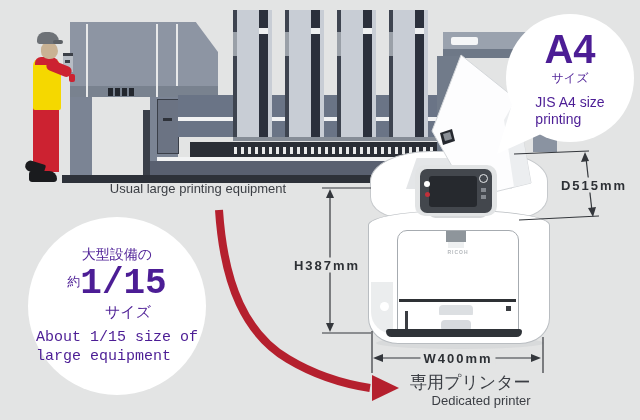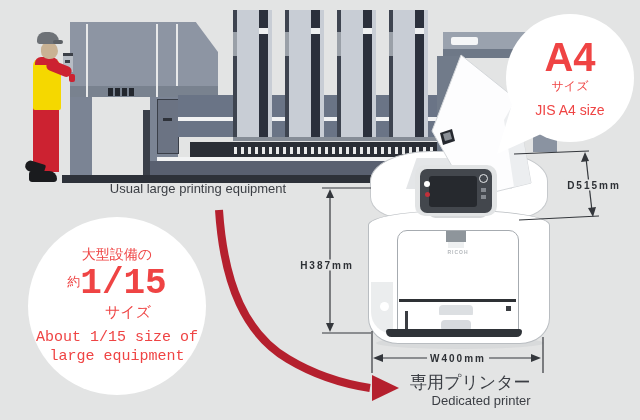--- a/index.html
+++ b/index.html
@@ -82,41 +82,41 @@
   .panel{left:420px;top:169px;width:72px;height:44px;background:#43474d;border-radius:7px;}
   .screen{left:429px;top:176px;width:48px;height:31px;background:#26292e;border-radius:3px;}
   .pdotw{left:424px;top:181px;width:6px;height:6px;background:#fff;border-radius:50%;}
   .pdotr{left:425px;top:192px;width:5px;height:5px;background:#c0303a;border-radius:50%;}
   .pring{left:479px;top:174px;width:7px;height:7px;border:1.5px solid #e8eaec;border-radius:50%;}
   .psq1{left:481px;top:188px;width:5px;height:4px;background:#85898f;}
   .psq2{left:481px;top:195px;width:5px;height:4px;background:#85898f;}
 
   
   .badge{background:#fff;border-radius:50%;display:flex;flex-direction:column;align-items:center;
-         justify-content:center;text-align:center;color:#ef4444;}
+         justify-content:center;text-align:left;color:#4c1d95;}
   .a4badge{left:506px;top:14px;width:128px;height:128px;}
   .a4-title{font-size:40px;font-weight:bold;line-height:1;}
   .a4-unit{font-size:12px;margin-top:1px;}
   .a4-desc{font-size:14px;line-height:1.15;margin-top:7px;}
   .ratiobadge{left:28px;top:217px;width:178px;height:178px;font-family:Liberation Mono, monospace;}
   .r-head{font-size:14px;}
   .r-row{display:flex;align-items:center;margin-top:2px;}
   .r-approx{font-size:13px;padding-bottom:4px;}
   .r-ratio{font-size:36px;font-weight:bold;line-height:1;}
   .r-unit{font-size:15px;margin-top:1px;margin-left:22px;}
   .r-desc{font-size:15px;line-height:1.25;margin-top:7px;}
 
   
   .eqlabel{left:100px;top:181px;width:196px;text-align:center;}
   .lbl-jp{font-size:12.5px;line-height:1.05;}
   .lbl-en{font-size:13px;line-height:1.1;margin-top:1px;}
   .prlabel{left:410px;top:374px;text-align:left;}
   .pr-jp{font-size:17px;line-height:1.1;}
   .pr-en{font-size:13px;line-height:1.1;margin-top:1px;text-align:right;}
-  .dim{position:absolute;font-size:10px;font-weight:bold;letter-spacing:2px;color:#2d3035;
+  .dim{position:absolute;font-size:13px;font-weight:bold;letter-spacing:2px;color:#2d3035;
        background:#e3e4e4;padding:0 3px;transform:translate(-50%,-50%);white-space:nowrap;}
 </style>
 </head>
 <body>
 
 <div id="stage">
 
   <div>
     <div class="abs unit"></div>
     <div class="abs ventband"></div>
@@ -201,20 +201,21 @@
       <polygon points="440,133 452,129 455,141 443,145" fill="#26292f"></polygon>
       <polygon points="443,134 450,132 452,139 445,141" fill="#8a8f96"></polygon>
       <polygon points="497,154 513,101 550,130" fill="#ffffff"></polygon>
     </svg>
 
     <div class="abs badge a4badge">
       <div class="a4-title">A4</div>
       <div class="a4-unit">サイズ</div>
       <div class="a4-desc">
         <div>JIS A4 size</div>
+        <div>printing</div>
       </div>
     </div>
 
     <div class="abs pshadow"></div>
     <div class="abs pbody"></div>
     <div class="abs bodyshade"></div>
     <div class="abs whitedot"></div>
     <div class="abs fpanel"></div>
     <div class="abs ftab"></div>
     <div class="abs ftab2"></div>

